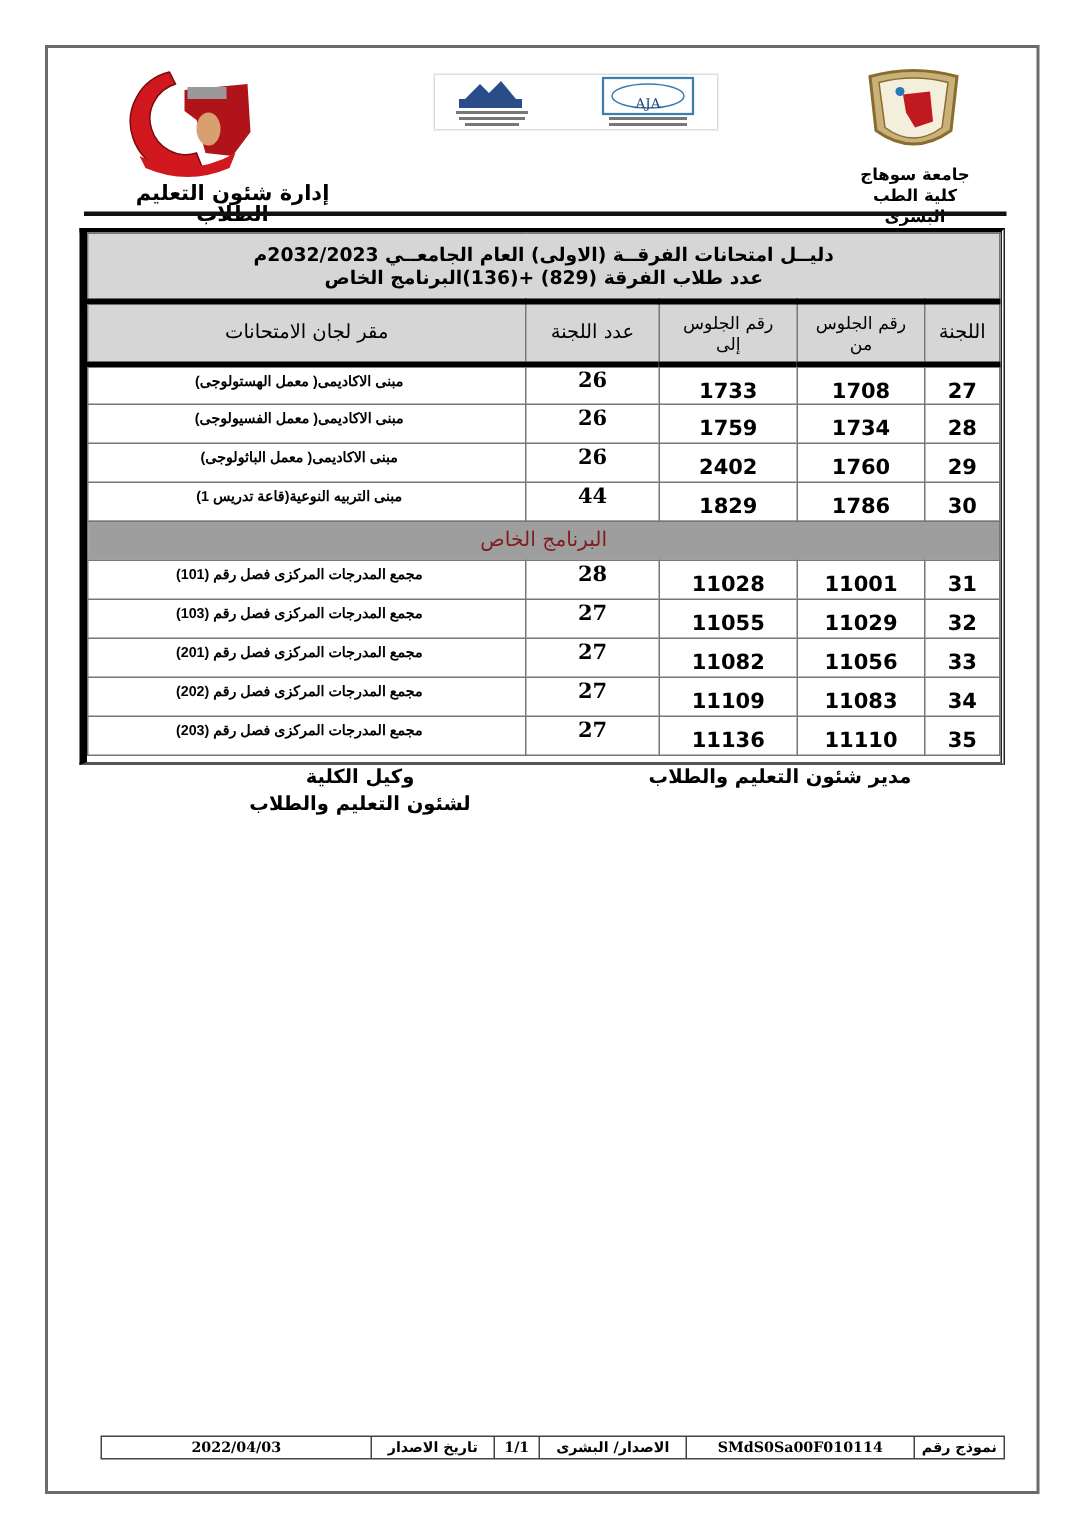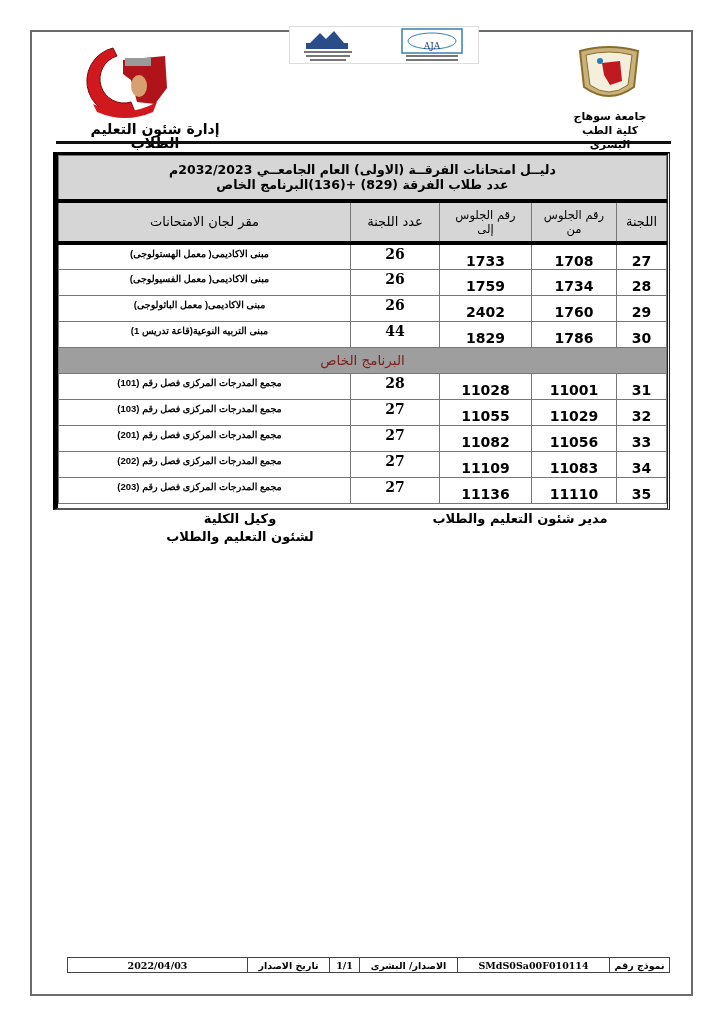--- a/index.html
+++ b/index.html
@@ -1,20 +1,20 @@
 <!DOCTYPE html>
 <html><head>
 <meta charset="utf-8">
 <style>
   * { box-sizing: border-box; margin: 0; padding: 0; }
   body { width: 724px; height: 1024px; background: #fff; position: relative; font-family: "DejaVu Sans", sans-serif; color: #000; overflow: hidden; }
   .page-border { position: absolute; left: 30px; top: 30px; width: 663px; height: 966px; border: 2px solid #6b6b6b; }
   .logo { position: absolute; }
   .logo-medicine { left: 75px; top: 42px; width: 100px; height: 76px; }
-  .logo-cert { left: 289px; top: 26px; width: 190px; height: 38px; border: 1px solid #ddd; background: #fff; }
+  .logo-cert { left: 289px; top: 49px; width: 190px; height: 38px; border: 1px solid #ddd; background: #fff; }
   .logo-univ { left: 572px; top: 43px; width: 74px; height: 62px; }
   .hdr-text { position: absolute; font-size: 11px; font-weight: bold; direction: rtl; text-align: center; line-height: 14px; }
   .hdr-left { left: 80px; top: 122px; width: 150px; font-size: 14px; }
   .hdr-right { left: 560px; top: 110px; width: 100px; }
   .hdr-rule { position: absolute; left: 56px; top: 141px; width: 615px; height: 3px; background: #111; }
 
   .tbl-wrap { position: absolute; left: 53px; top: 152px; width: 617px; height: 358px; border-left: 5px solid #000; border-top: 3px solid #000; border-right: 3px double #222; border-bottom: 2px solid #555; }
   table { width: 100%; border-collapse: collapse; direction: rtl; table-layout: fixed; }
   td, th { border: 1px solid #777; text-align: center; vertical-align: middle; }
   .title-row td { background: #d6d6d6; height: 45px; font-weight: bold; font-size: 12.5px; line-height: 15px; border-bottom: 4px solid #000; }

